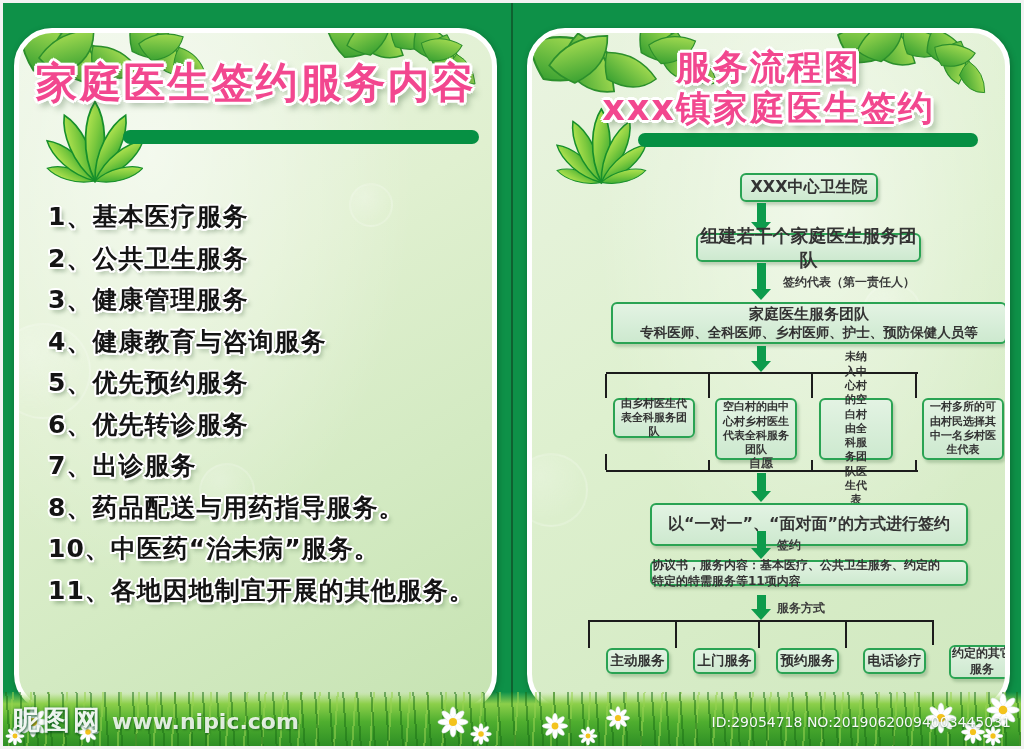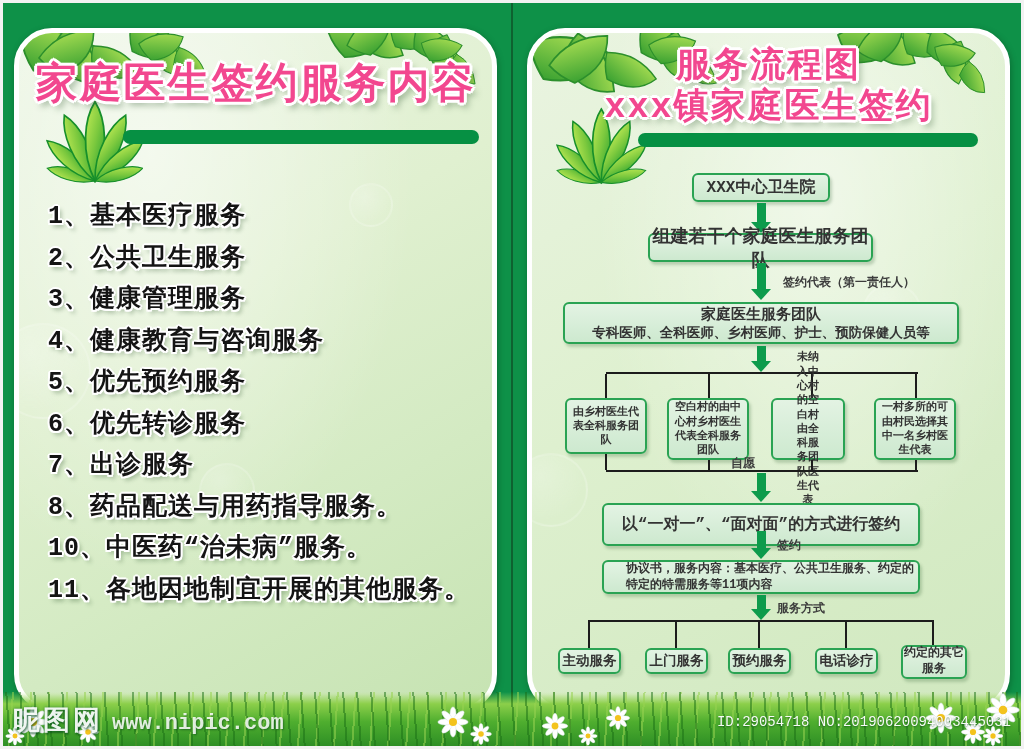--- a/index.html
+++ b/index.html
@@ -1,18 +1,18 @@
 <!DOCTYPE html>
 <html><head>
 <meta charset="utf-8">
 <style>
   html,body{margin:0;padding:0;background:#ffffff;}
   .stage{position:relative;width:1024px;height:749px;overflow:hidden;background:#f2f2f2;
          font-family:"DejaVu Sans","Liberation Sans",sans-serif;}
-  .poster{position:absolute;left:3px;top:3px;right:3px;bottom:3px;background:#0E9148;font-family:Liberation Mono, monospace;}
+  .poster{position:absolute;left:3px;top:3px;right:3px;bottom:3px;background:#0E9148;}
   .fold{position:absolute;left:508px;top:0;bottom:0;width:2px;background:rgba(15,60,30,.55);z-index:2;}
 
   .panel{position:absolute;top:25px;height:684px;width:483px;border:5px solid #fff;border-radius:38px;
          box-sizing:border-box;overflow:hidden;z-index:1;
          box-shadow:1px 2px 6px rgba(0,40,15,.35);}
   #left-panel{left:11px;background:
       radial-gradient(ellipse at 28% 18%, rgba(255,255,255,.55), rgba(255,255,255,0) 55%),
       linear-gradient(150deg,#ebf5e3 0%,#e0f0d0 40%,#d3eac2 70%,#c6e3b2 100%);}
   #right-panel{left:524px;background:
       radial-gradient(ellipse at 60% 25%, rgba(255,255,255,.5), rgba(255,255,255,0) 55%),
@@ -31,21 +31,21 @@
   .service-list{position:absolute;left:29px;top:163px;margin:0;padding:0;list-style:none;z-index:3;}
   .service-list li{height:41.5px;line-height:41.5px;font-size:25px;font-weight:bold;color:#141414;
       white-space:nowrap;letter-spacing:1px;
       text-shadow:2px 0 0 #fff,-2px 0 0 #fff,0 2px 0 #fff,0 -2px 0 #fff,
                   1.5px 1.5px 0 #fff,-1.5px 1.5px 0 #fff,1.5px -1.5px 0 #fff,-1.5px -1.5px 0 #fff,
                   3px 4px 4px rgba(40,80,40,.4);}
 
   .flow-box{position:absolute;box-sizing:border-box;background:linear-gradient(#e3f3e3,#cde9cf);
       border:2px solid #2AA353;border-radius:6px;color:#333;font-weight:bold;
       display:flex;flex-direction:column;align-items:center;justify-content:center;text-align:center;
-      box-shadow:2px 3px 3px rgba(50,100,50,.25);z-index:3;}
+      box-shadow:2px 3px 3px rgba(50,100,50,.25);z-index:3;margin-left:48px;}
   .arrow-down{position:absolute;z-index:3;}
   .arrow-down::before{content:"";position:absolute;left:50%;top:0;bottom:8px;width:9px;margin-left:-4.5px;background:#0D9B4C;}
   .arrow-down::after{content:"";position:absolute;left:50%;bottom:0;margin-left:-10px;width:0;height:0;
       border-left:10px solid transparent;border-right:10px solid transparent;border-top:11px solid #0D9B4C;}
   .cline{position:absolute;background:#1c1c1c;z-index:3;}
   .flow-label{position:absolute;font-size:12px;font-weight:bold;color:#3c3c3c;white-space:nowrap;z-index:3;}
 
   .grass-band{position:absolute;left:0;right:0;bottom:0;height:54px;z-index:5;
       background-image:
         repeating-linear-gradient(86deg, rgba(25,110,20,0) 0 6px, rgba(25,110,20,.5) 6px 8px, rgba(25,110,20,0) 8px 14px),
@@ -187,39 +187,39 @@
         <div style="font-size:13.5px">专科医师、全科医师、乡村医师、护士、预防保健人员等</div>
       </div>
       <div class="arrow-down" style="left:218px;top:313px;width:22px;height:26px"></div>
 
       <div class="cline" style="left:74px;top:339px;width:312px;height:2px"></div>
       <div class="cline" style="left:73px;top:341px;width:2px;height:24px"></div>
       <div class="cline" style="left:176px;top:341px;width:2px;height:24px"></div>
       <div class="cline" style="left:279px;top:341px;width:2px;height:24px"></div>
       <div class="cline" style="left:383px;top:341px;width:2px;height:24px"></div>
 
-      <div class="flow-box" style="left:33px;top:365px;width:82px;height:56px;font-size:11px;line-height:1.3;padding:2px">由乡村医生代表全科服务团队</div>
+      <div class="flow-box" style="left:33px;top:365px;width:82px;height:40px;font-size:11px;line-height:1.3;padding:2px">由乡村医生代表全科服务团队</div>
       <div class="flow-box" style="left:135px;top:365px;width:82px;height:62px;font-size:11px;line-height:1.3;padding:2px">空白村的由中心村乡村医生代表全科服务团队</div>
       <div class="flow-box" style="left:239px;top:365px;width:74px;height:62px;font-size:11px;line-height:1.3;padding:20px">未纳入中心村的空白村由全科服务团队医生代表</div>
       <div class="flow-box" style="left:342px;top:365px;width:82px;height:62px;font-size:11px;line-height:1.3;padding:2px">一村多所的可由村民选择其中一名乡村医生代表</div>
 
       <div class="cline" style="left:73px;top:421px;width:2px;height:16px"></div>
       <div class="cline" style="left:176px;top:427px;width:2px;height:10px"></div>
       <div class="cline" style="left:279px;top:427px;width:2px;height:10px"></div>
       <div class="cline" style="left:383px;top:427px;width:2px;height:10px"></div>
       <div class="cline" style="left:74px;top:437px;width:312px;height:2px"></div>
-      <div class="flow-label" style="left:199px;top:422px;width:60px;text-align:left">自愿</div>
+      <div class="flow-label" style="left:199px;top:422px;width:60px;text-align:center">自愿</div>
 
       <div class="arrow-down" style="left:219px;top:440px;width:20px;height:29px"></div>
       <div class="flow-box" style="left:70px;top:470px;width:318px;height:43px;font-size:16px">以“一对一”、“面对面”的方式进行签约</div>
 
       <div class="arrow-down" style="left:219px;top:498px;width:20px;height:28px"></div>
       <div class="flow-label" style="left:245px;top:504px">签约</div>
 
-      <div class="flow-box" style="left:70px;top:527px;width:318px;height:34px;font-size:12px;line-height:1.35;align-items:flex-start;padding-left:22px;text-align:left">
+      <div class="flow-box" style="left:70px;top:527px;width:318px;height:26px;font-size:12px;line-height:1.35;align-items:flex-start;padding-left:0;text-align:left">
         <div>协议书，服务内容：基本医疗、公共卫生服务、约定的</div>
         <div>特定的特需服务等11项内容</div>
       </div>
 
       <div class="arrow-down" style="left:218px;top:562px;width:22px;height:25px"></div>
       <div class="flow-label" style="left:245px;top:567px">服务方式</div>
 
       <div class="cline" style="left:56px;top:587px;width:346px;height:2px"></div>
       <div class="cline" style="left:56px;top:589px;width:2px;height:26px"></div>
       <div class="cline" style="left:143px;top:589px;width:2px;height:26px"></div>

